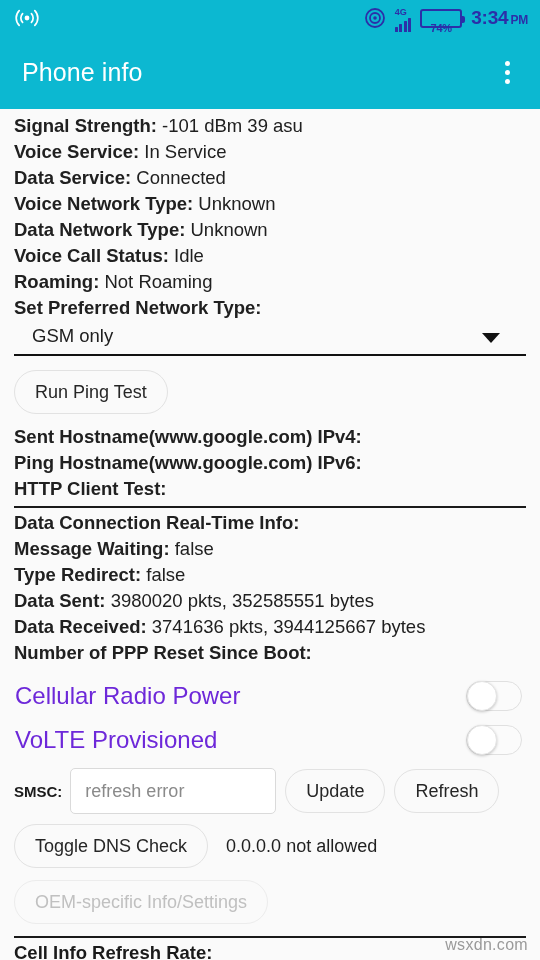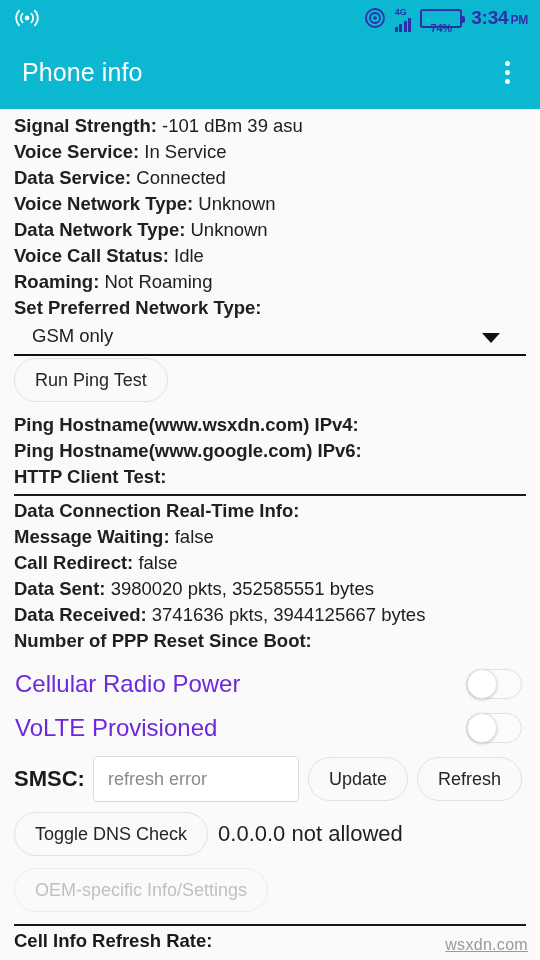--- a/index.html
+++ b/index.html
@@ -139,21 +139,21 @@
     font-size: 18px;
     color: #262626;
     padding: 0 20px;
     height: 44px;
     font-family: "Liberation Sans", sans-serif;
     cursor: pointer;
     white-space: nowrap;
   }
   .btn.disabled { color: #c0c0c0; border-color: #ececec; cursor: default; }
 
-  .ping-btn-wrap { padding: 2px 0 10px 0; }
+  .ping-btn-wrap { padding: 14px 0 10px 0; }
 
   .switch-row {
     display: flex; align-items: center;
     height: 44px;
     padding: 0 4px 0 1px;
   }
   .switch-label { font-size: 24px; color: #6d28d9; }
   .switch {
     margin-left: auto;
     width: 56px; height: 30px;
@@ -172,55 +172,54 @@
     background: #ffffff;
     border: 1px solid #e4e4e4;
     box-shadow: 0 1px 3px rgba(0,0,0,.22);
   }
 
   .smsc-row {
     display: flex; align-items: center;
     gap: 0;
     padding: 6px 0 4px 0;
   }
-  .smsc-label { font-size: 22px; font-weight: bold; color: #1a1a1a; margin-right: 8px; }
+  .smsc-label { font-size: 15px; font-weight: bold; color: #1a1a1a; margin-right: 8px; }
   .smsc-input {
     flex: 0 0 auto;
     width: 206px; height: 46px;
     background: #ffffff;
     border: 1px solid #dadada;
     border-radius: 5px;
     font-size: 18px;
     color: #8a8a8a;
     padding: 12px 14px;
     font-family: "Liberation Sans", sans-serif;
   }
   .smsc-input::placeholder { color: #8a8a8a; opacity: 1; }
   .smsc-row .btn { margin-left: 9px; }
 
   .dns-row { display: flex; align-items: center; padding: 6px 0 4px 0; }
-  .dns-note { font-size: 22px; color: #1f1f1f; margin-left: 10px; white-space: nowrap; }
+  .dns-note { font-size: 18px; color: #1f1f1f; margin-left: 18px; white-space: nowrap; }
 
   .oem-row { padding: 8px 0 6px 0; }
 
   .bottom-divider { height: 2px; background: #1a1a1a; margin-top: 6px; }
 
   .refresh-rate-label {
     font-size: 18.5px; font-weight: bold; color: #1a1a1a;
     padding-top: 4px;
   }
 
   .watermark {
     position: absolute;
     right: 12px; bottom: 6px;
     font-size: 16px;
     color: #9a9a9a;
     letter-spacing: .3px;
     pointer-events: none;
-    text-decoration: underline;
   }
 </style>
 </head>
 <body>
 
 <div id="phone">
 
   <div class="statusbar">
     <div class="sb-left">
       <span>
@@ -284,29 +283,29 @@
     <div class="spinner">
       <span class="sp-val">GSM only</span>
       <span class="caret"></span>
     </div>
     <div class="spinner-underline"></div>
 
     <div class="ping-btn-wrap">
       <button class="btn">Run Ping Test</button>
     </div>
 
-    <div class="kv"><b>Ping Hostname(www.wsxdn.com) IPv4:</b><span class="val"></span></div>
+    <div class="kv"><b>Sent Hostname(www.google.com) IPv4:</b><span class="val"></span></div>
     <div class="kv"><b>Ping Hostname(www.google.com) IPv6:</b><span class="val"></span></div>
     <div class="kv"><b>HTTP Client Test:</b><span class="val"></span></div>
 
     <div class="divider"></div>
 
     <div class="kv"><b>Data Connection Real-Time Info:</b></div>
     <div class="kv"><b>Message Waiting:</b><span class="val"> false</span></div>
-    <div class="kv"><b>Call Redirect:</b><span class="val"> false</span></div>
+    <div class="kv"><b>Type Redirect:</b><span class="val"> false</span></div>
     <div class="kv"><b>Data Sent:</b><span class="val">  3980020 pkts, 352585551 bytes</span></div>
     <div class="kv"><b>Data Received:</b><span class="val"> 3741636 pkts, 3944125667 bytes</span></div>
     <div class="kv"><b>Number of PPP Reset Since Boot:</b><span class="val"></span></div>
 
     <div class="switch-row" style="margin-top:8px">
       <span class="switch-label">Cellular Radio Power</span>
       <span class="switch">
           <span class="thumb"></span>
         </span>
     </div>

